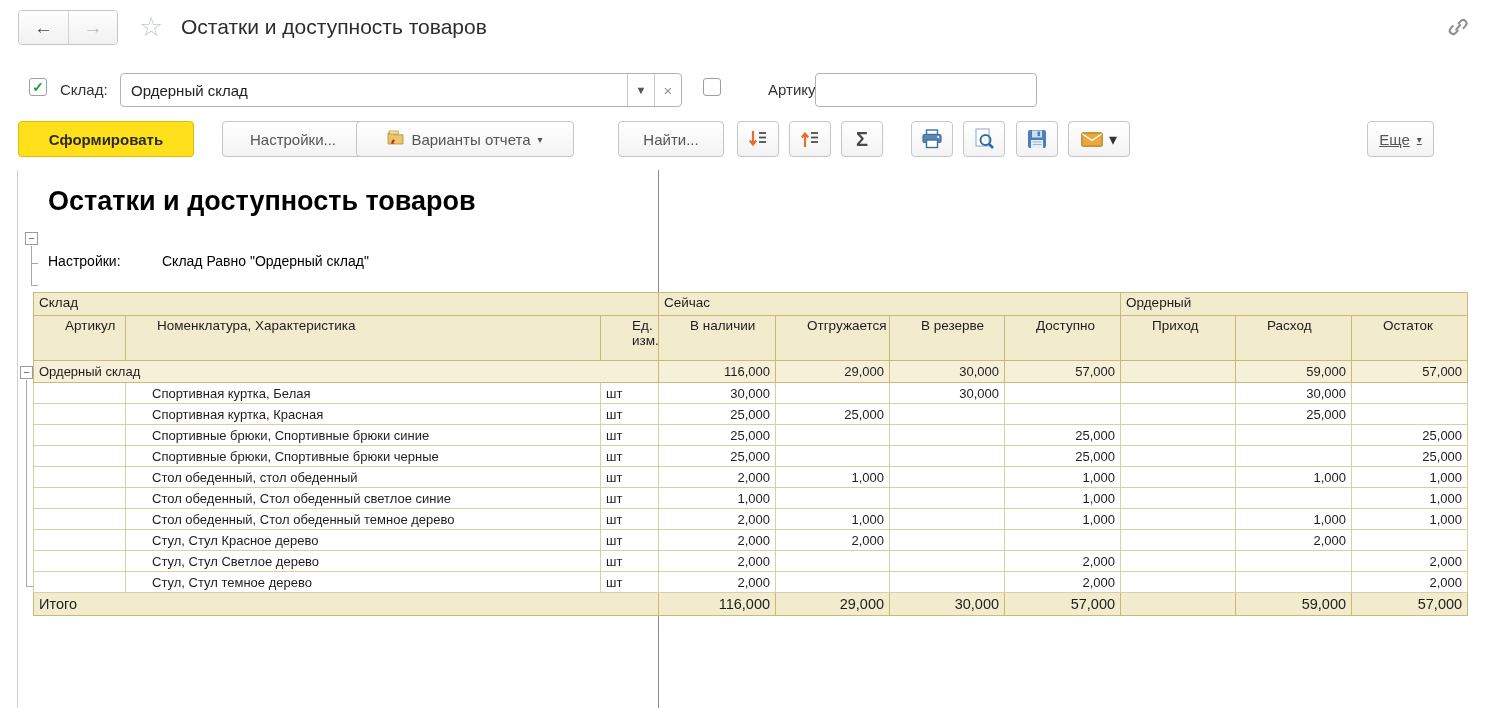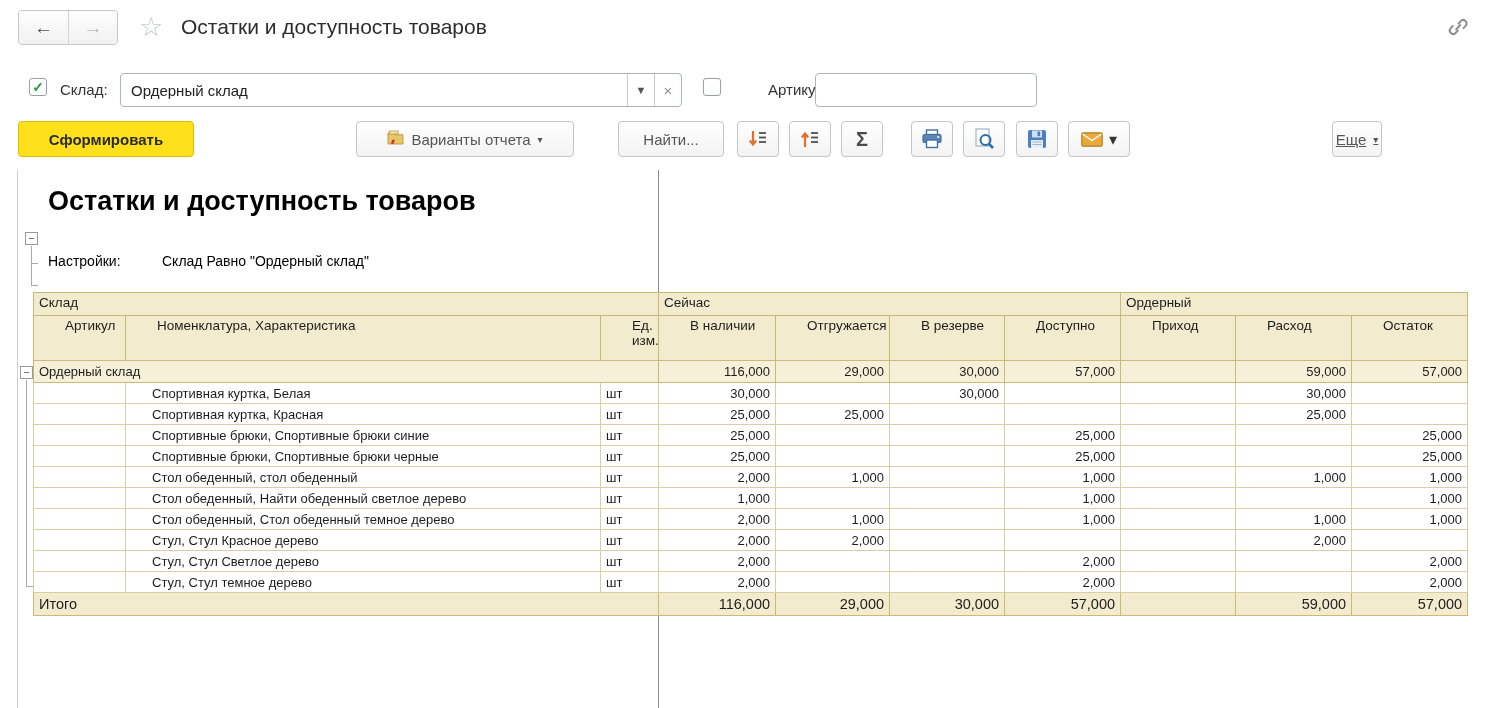--- a/index.html
+++ b/index.html
@@ -89,20 +89,23 @@
   </div>
   <div class="chk" style="left:703px; top:10px;"></div>
   <div class="flabel" style="left:728px;margin-left:40px;">Артикул:</div>
   <input class="plain-input" style="left: 815px; width: 222px;" value="">
 </div>
 
 <div class="toolbar">
   <div class="btn primary" style="left:18px; width:176px;">
       <span>Сформировать</span>
     </div>
+  <div class="btn" style="left:222px; width:142px;">
+      <span>Настройки...</span>
+    </div>
   <div class="btn" style="left:356px; width:218px;">
     <span>
       <svg width="17" height="15" viewBox="0 0 17 15">
           <path d="M1 3 h5 l1.4 1.8 H16 V14 H1 Z" fill="#e8c76a" stroke="#b08f33" stroke-width="0.8"></path>
           <rect x="2.2" y="1" width="9" height="3" fill="#f6e3a6" stroke="#b08f33" stroke-width="0.7"></rect>
           <path d="M4 13.8 l3.4 0 l-1.0-1.4 l1.6-1.6 l-1.6-1.6 l-1.6 1.6 z" fill="#cc2a1e"></path>
         </svg>
     </span>
     <span>Варианты отчета</span>
     <span class="caret">▾</span>
@@ -166,21 +169,21 @@
     </svg>
   </div>
   <div class="iconbtn" style="left:1068px; width:62px; gap:6px;">
     <svg width="22" height="15" viewBox="0 0 22 15">
       <rect x="0.8" y="0.8" width="20.4" height="13.4" rx="1.4" fill="#e9a93d" stroke="#b57f1d" stroke-width="1.2"></rect>
       <path d="M1.5 2 L11 8.5 L20.5 2" fill="none" stroke="#fff" stroke-width="1.4"></path>
     </svg>
     <span class="caret">▾</span>
   </div>
 
-  <div class="btn" style="left:1332px; width:50px;text-decoration:underline;">
+  <div class="btn" style="left:1367px; width:67px;text-decoration:underline;">
     <span>Еще</span>
     <span class="caret">▾</span>
   </div>
 </div>
 
 <div class="report">
   <div class="report-left-edge"></div>
   <div class="page-divider"></div>
 
   <div class="rep-title">Остатки и доступность товаров</div>
@@ -295,21 +298,21 @@
           <td class="num">2,000</td>
           <td class="num">1,000</td>
           <td class="num"></td>
           <td class="num">1,000</td>
           <td class="num"></td>
           <td class="num">1,000</td>
           <td class="num">1,000</td>
         </tr>
         <tr class="det">
           <td></td>
-          <td class="name">Стол обеденный, Найти обеденный светлое дерево</td>
+          <td class="name">Стол обеденный, Стол обеденный светлое синие</td>
           <td>шт</td>
           <td class="num">1,000</td>
           <td class="num"></td>
           <td class="num"></td>
           <td class="num">1,000</td>
           <td class="num"></td>
           <td class="num"></td>
           <td class="num">1,000</td>
         </tr>
         <tr class="det">

